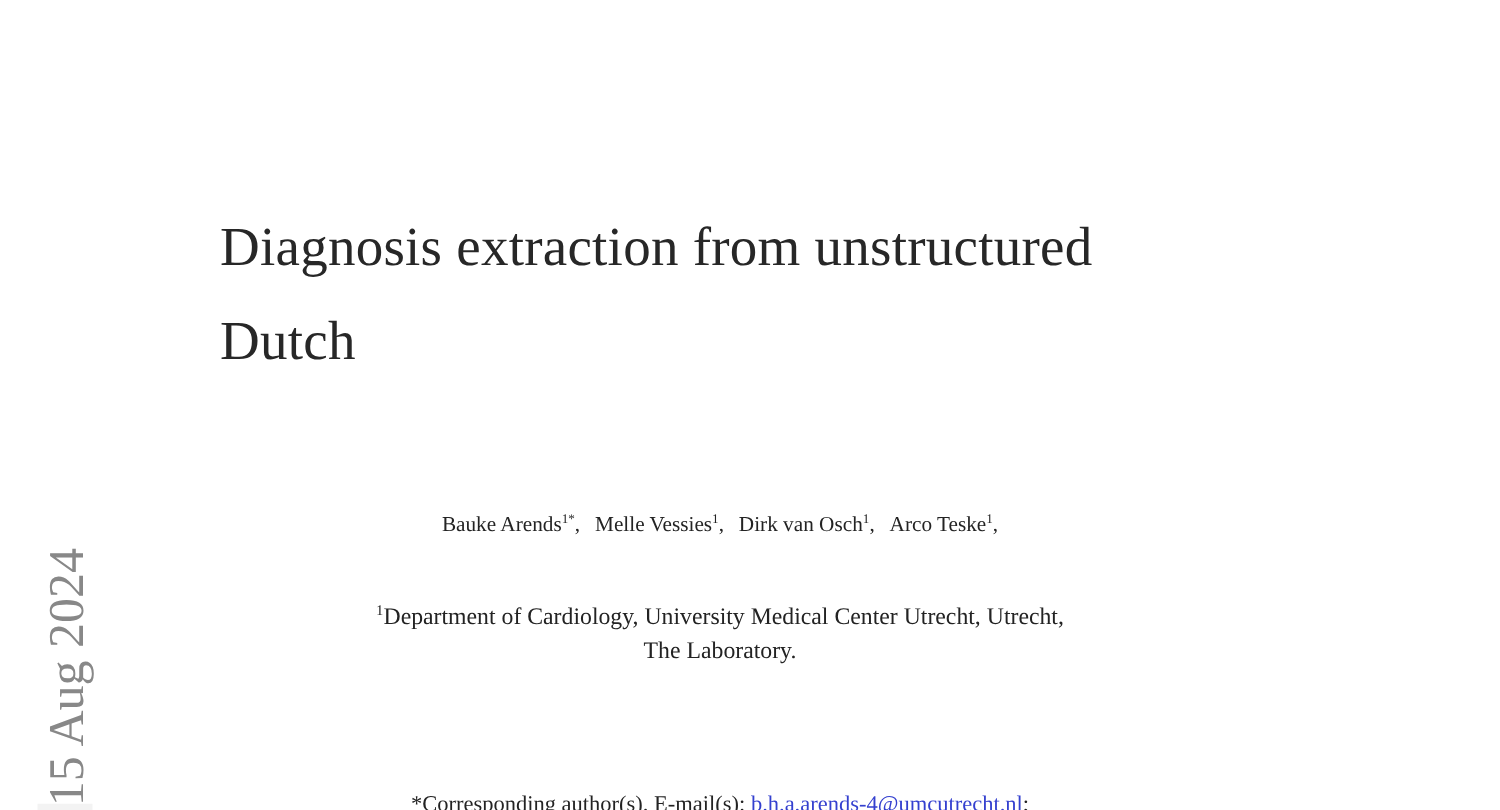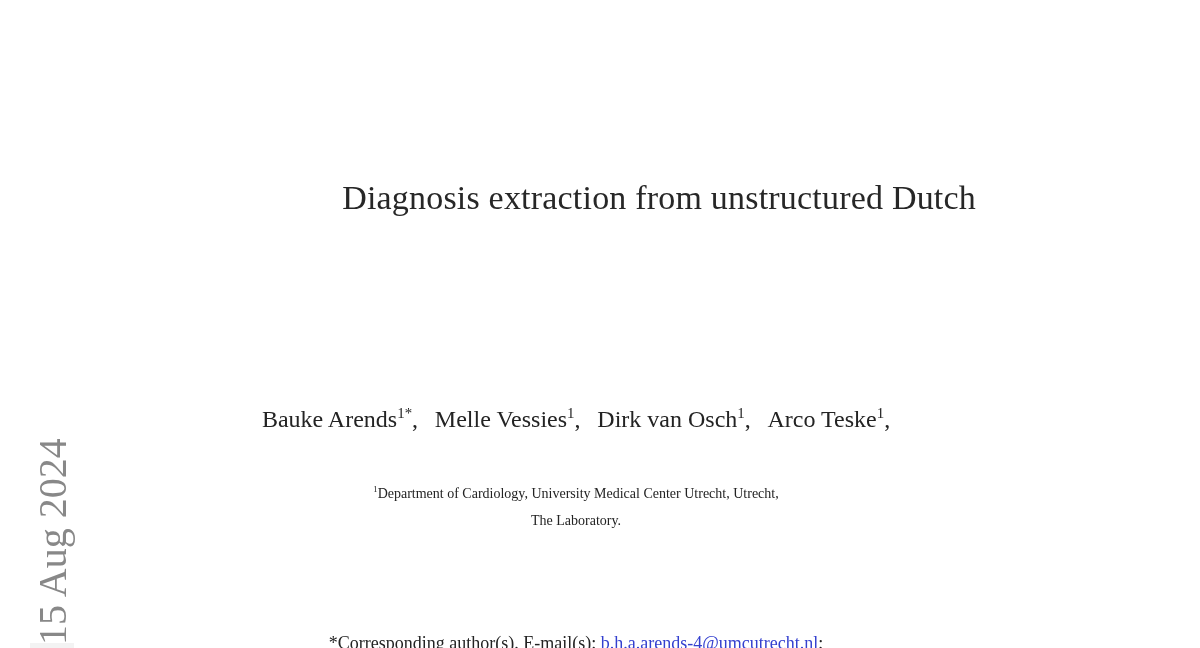--- a/index.html
+++ b/index.html
@@ -39,51 +39,51 @@
     width: 44px;
     height: 5px;
     background: #f3f3f3;
   }
 
   .title {
     position: absolute;
     left: 176px;
     top: 160px;
     width: 800px;
-    text-align: right;
-    font-size: 34px;
+    text-align: left;
+    font-size: 44px;
     line-height: 75px;
     color: #272727;
     letter-spacing: 0.2px;
   }
 
   .authors {
     position: absolute;
     left: 176px;
     top: 405px;
     width: 800px;
     text-align: center;
-    font-size: 24px;
+    font-size: 17px;
     line-height: 29px;
     color: #232323;
     white-space: nowrap;
   }
   .author + .author { margin-left: 0.45em; }
   .authors sup, .affils sup {
     font-size: 62%;
     line-height: 0;
   }
 
   .affils {
     position: absolute;
     left: 176px;
     top: 480px;
     width: 800px;
     text-align: center;
-    font-size: 14px;
+    font-size: 19px;
     line-height: 27px;
     color: #232323;
   }
 
   .correspondence {
     position: absolute;
     left: 176px;
     top: 630px;
     width: 800px;
     text-align: center;

